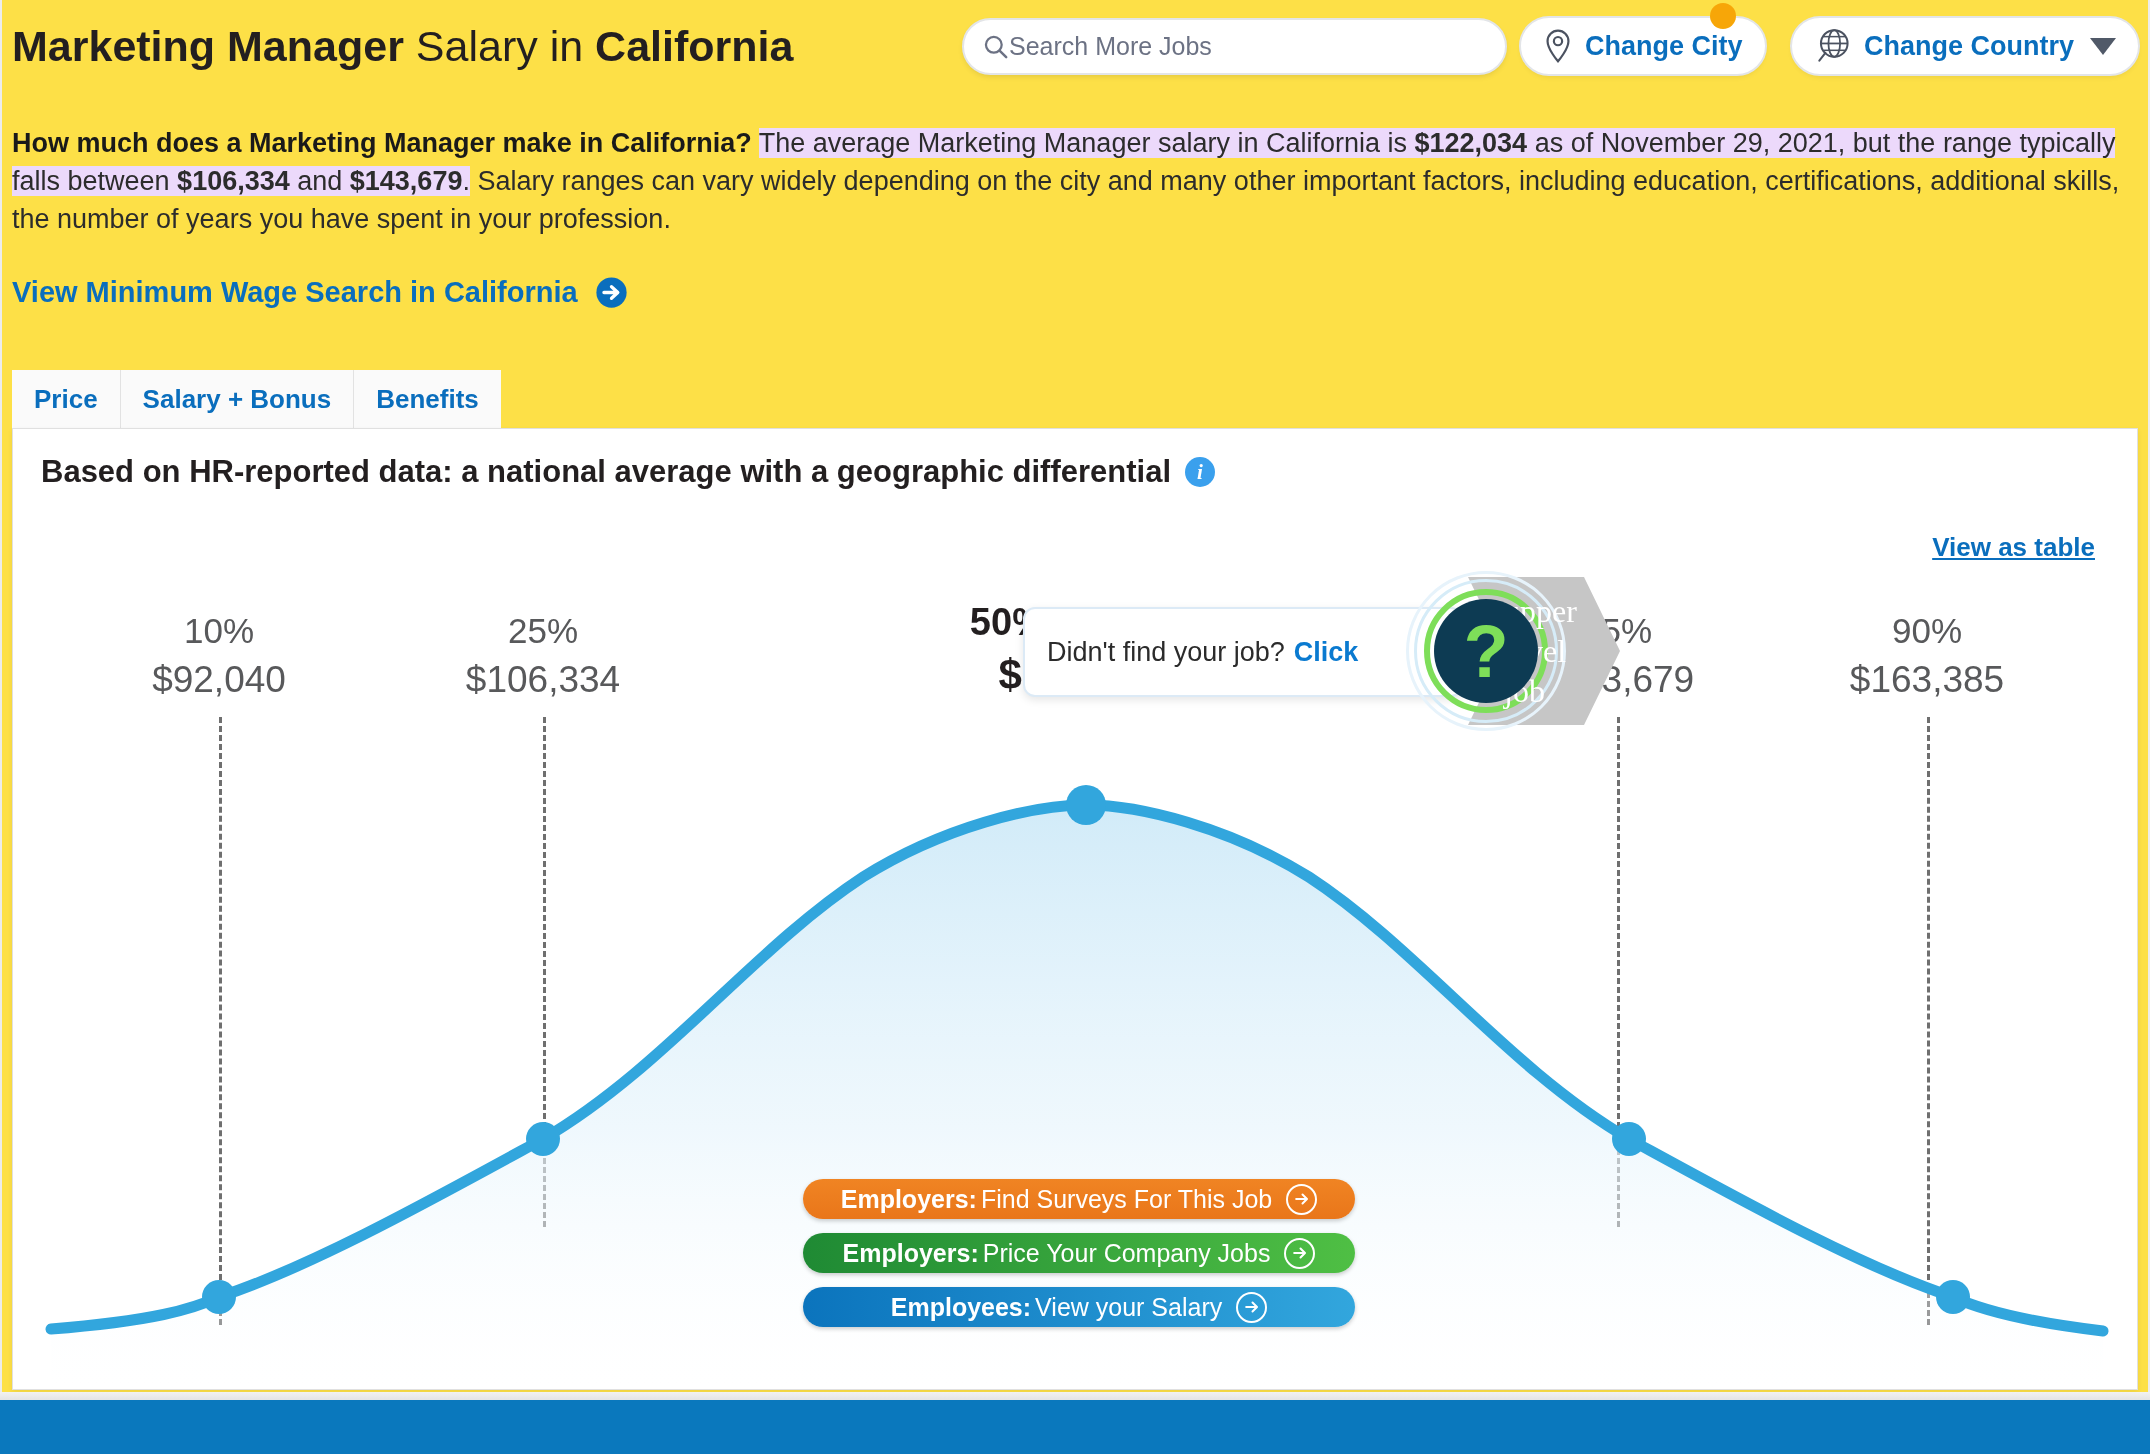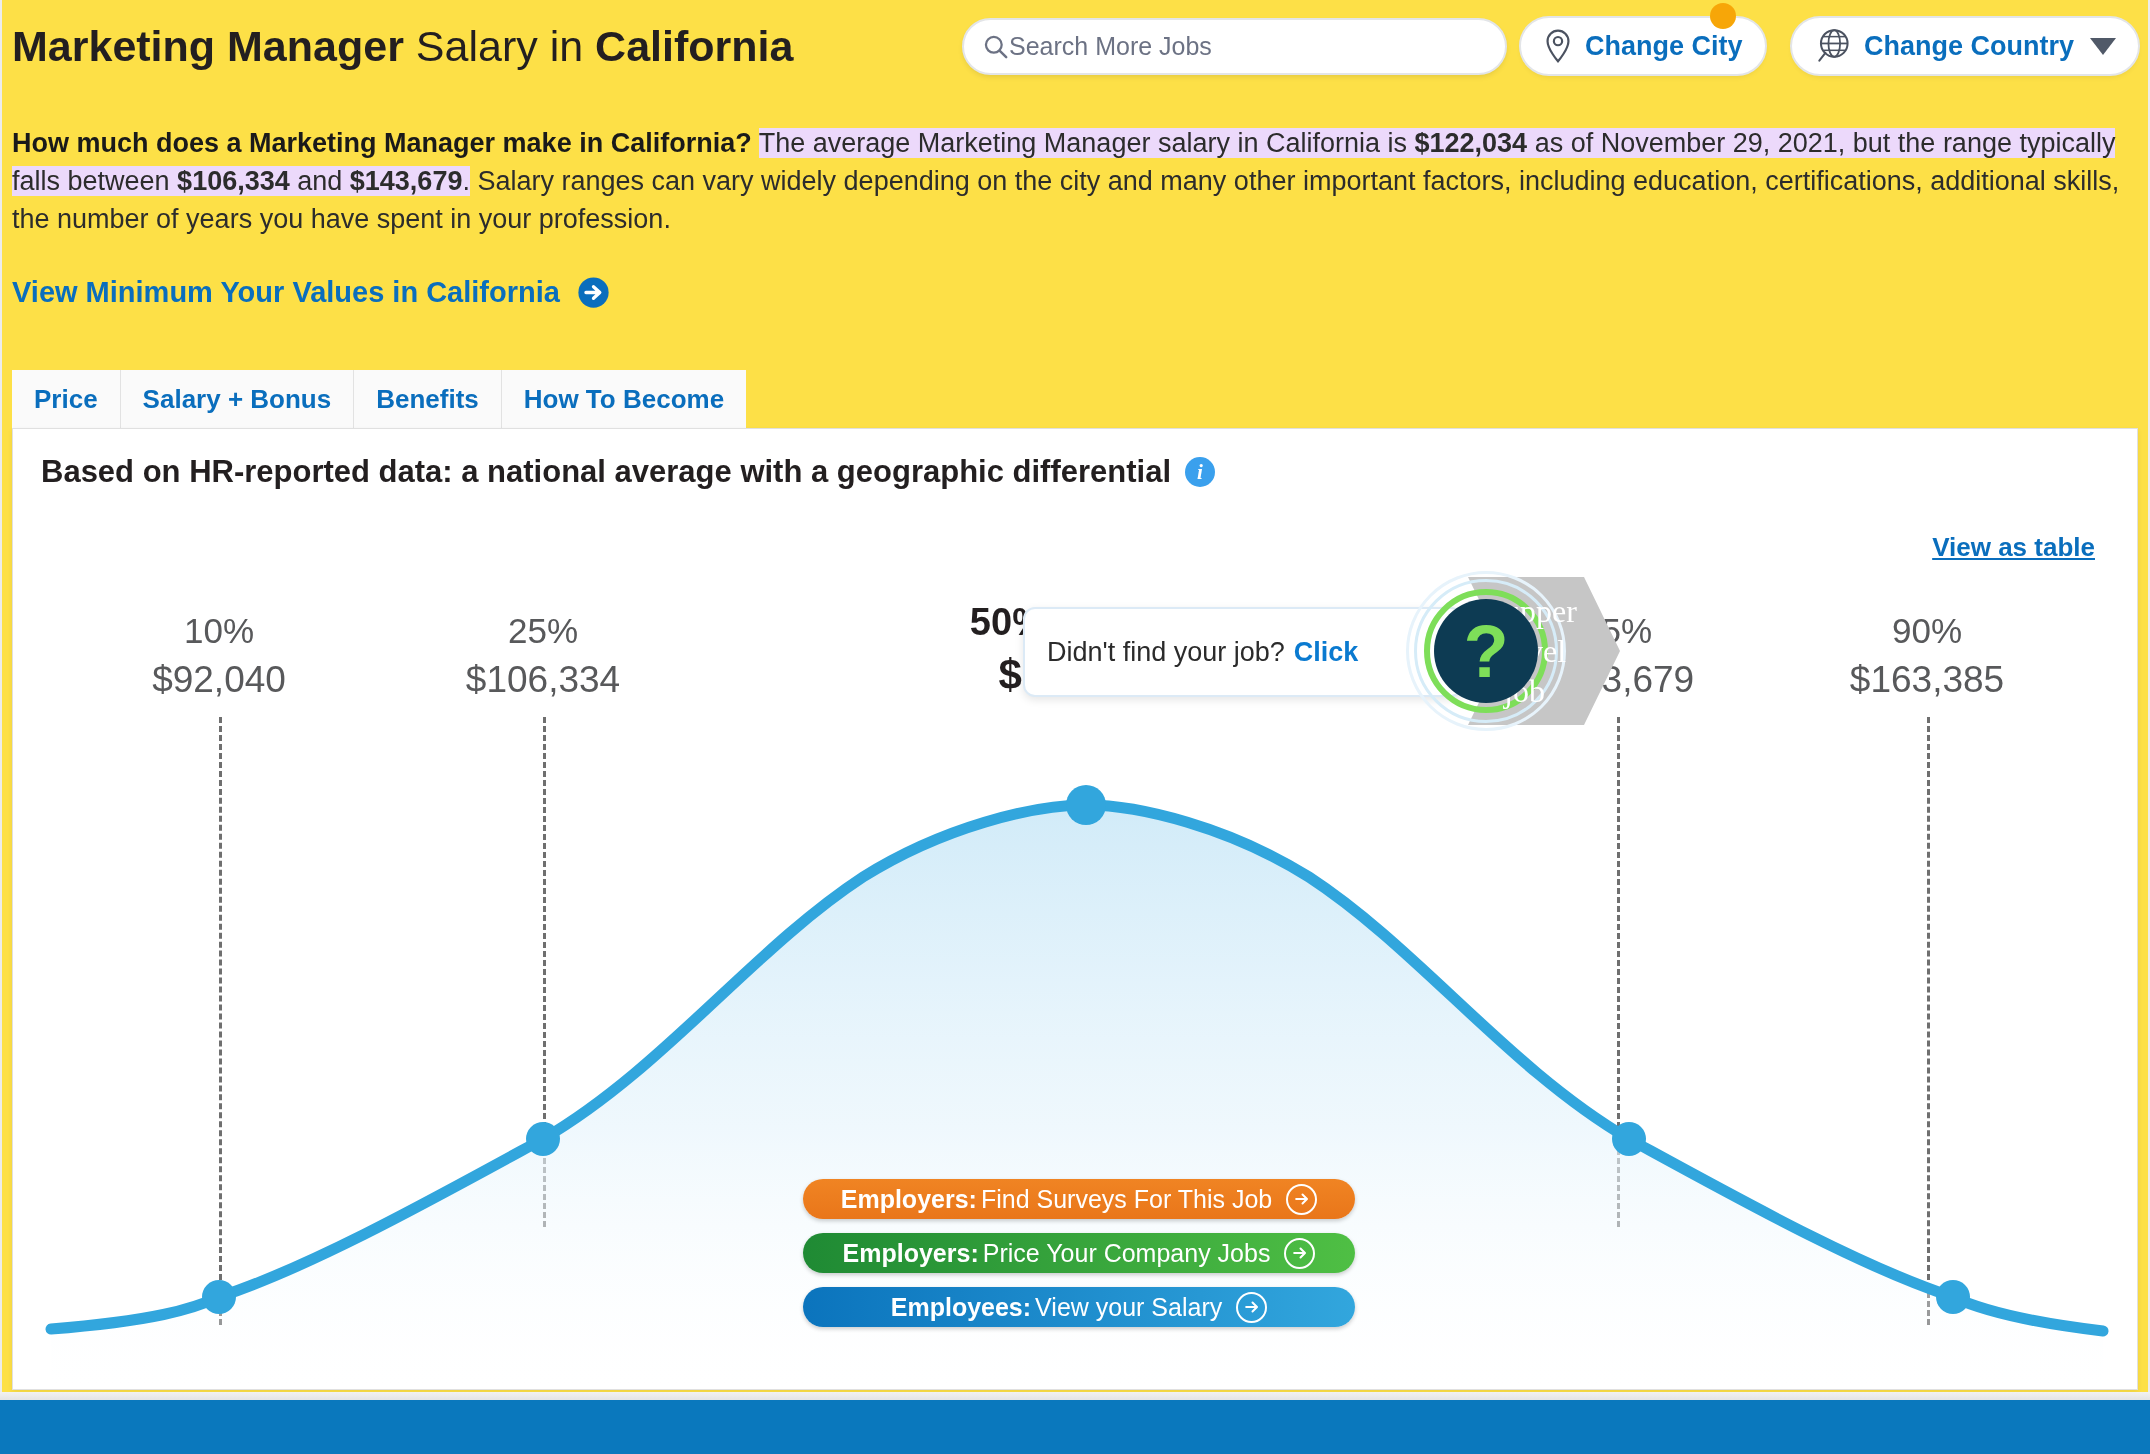--- a/index.html
+++ b/index.html
@@ -282,32 +282,31 @@
         <line x1="9" y1="20.4" x2="4.2" y2="26.6" stroke="#4b5260" stroke-width="1.6" stroke-linecap="round"></line>
       </svg>
       <span class="lbl">Change Country</span>
       <span class="caret"></span>
     </div>
   </div>
 
   <p id="intro"><span class="q">How much does a Marketing Manager make in California?</span> <span class="hl"><span>The average Marketing Manager salary in California is </span><b>$122,034</b><span> as of November 29, 2021, but the range typically falls between </span><b>$106,334</b><span> and </span><b>$143,679</b><span>.</span></span><span> Salary ranges can vary widely depending on the city and many other important factors, including education, certifications, additional skills, the number of years you have spent in your profession.</span></p>
 
   <a id="minwage-link">
-    <span class="t">View Minimum Your Values in California</span>
+    <span class="t">View Minimum Wage Search in California</span>
     <svg width="33" height="33" viewBox="0 0 24 24">
       <circle cx="12" cy="12" r="11" fill="#0a6ebd"></circle>
       <path d="M6.5 12h9.2M12 7.8l4.6 4.2-4.6 4.2" fill="none" stroke="#fff" stroke-width="2.4" stroke-linecap="round" stroke-linejoin="round"></path>
     </svg>
   </a>
 
   <div id="tabs">
     <div class="tab">Price</div>
     <div class="tab">Salary + Bonus</div>
     <div class="tab">Benefits</div>
-    <div class="tab">How To Become</div>
   </div>
 
   <div id="card">
 
     <div id="card-heading">
       <span class="h">Based on HR-reported data: a national average with a geographic differential</span>
       <span id="info-icon">i</span>
     </div>
 
     <div id="view-as-table">View as table</div>

